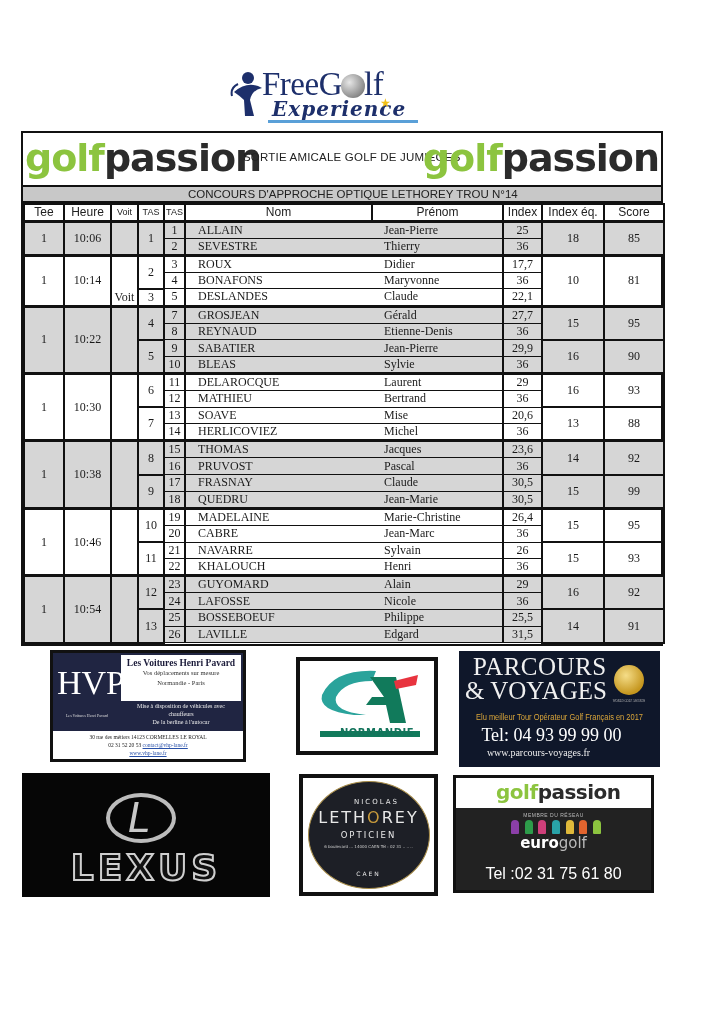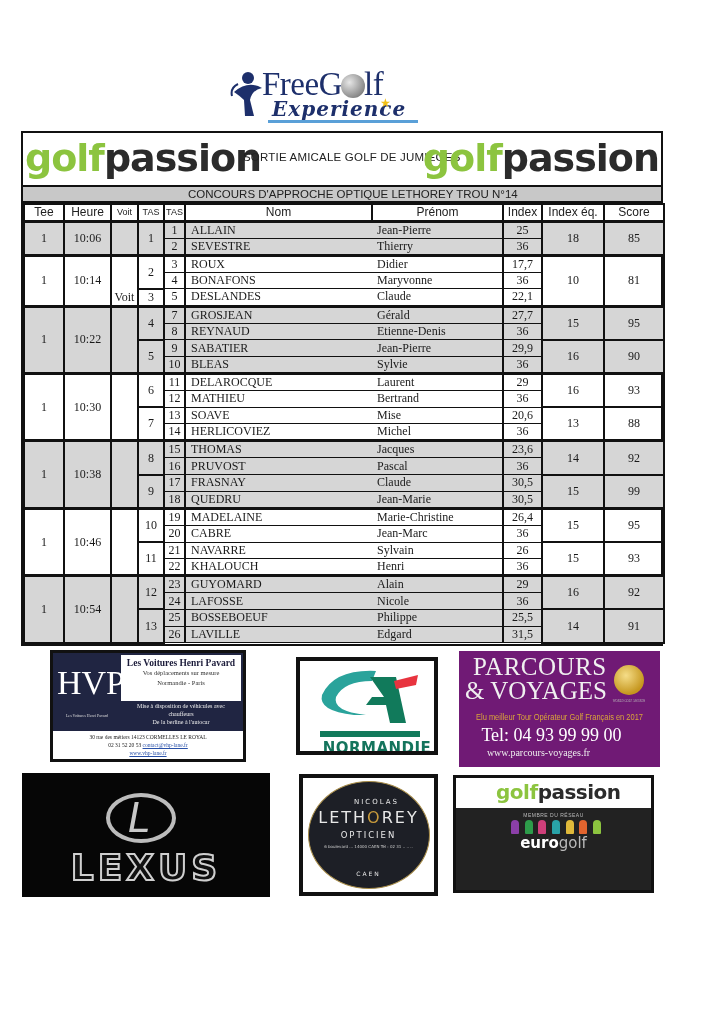--- a/index.html
+++ b/index.html
@@ -23,21 +23,21 @@
   .gp-logo .p { color: #2b2b2b; font-weight: bold; }
   .gp-left { left: 2px; }
   .gp-right { right: 2px; }
   .banner .event { position: absolute; left: 220px; top: 18px; font-family: "Liberation Sans", sans-serif; font-size: 11.5px; color: #222; letter-spacing: 0.2px; }
   .contest { height: 16px; background: #c8c8c8; border-bottom: 2px solid #111; font-family: "Liberation Sans", sans-serif; font-size: 11.5px; line-height: 15px; padding-left: 165px; color: #222; }
 
   table.grid { width: 100%; border-collapse: collapse; table-layout: fixed; font-size: 12px; }
   table.grid th { font-family: "Liberation Sans", sans-serif; font-weight: normal; font-size: 12px; height: 17px; border: 2px solid #111; background: #fff; color: #222; }
   table.grid th.small { font-size: 9px; }
   table.grid td { border: 1px solid #111; height: 16.7px; line-height: 15px; text-align: center; padding: 0; color: #1a1a1a; }
-  table.grid td.nom, table.grid td.prenom { text-align: left; padding-left: 5px; border-left: none; border-right: none; }
+  table.grid td.nom, table.grid td.prenom { text-align: left; padding-left: 12px; border-left: none; border-right: none; }
   table.grid td.nom { border-left: 2px solid #111; }
   table.grid td.prenom { border-right: 2px solid #111; }
   table.grid td.idx { border-left: 2px solid #111; border-right: 2px solid #111; }
   table.grid td.thick { border: 2px solid #111; }
   table.grid td.tas2 { border-left: 1px solid #111; }
   table.grid tr.gtop td { border-top: 3px solid #111; }
   table.grid .shade { background: #d6d6d6; }
 
   
   .sp { position: absolute; overflow: hidden; }
@@ -48,23 +48,23 @@
   .hvp .namebox { position: absolute; left: 68px; top: 2px; width: 120px; height: 46px; background: #fff; text-align: center; }
   .hvp .name { font-size: 9.5px; font-weight: bold; color: #1b1b3a; margin-top: 3px; }
   .hvp .line { font-size: 6.5px; color: #333; line-height: 10px; }
   .hvp .dark { position: absolute; left: 68px; top: 49px; width: 120px; text-align: center; color: #eee; font-size: 6px; line-height: 8px; }
   .hvp .addr { position: absolute; left: 0; top: 80px; width: 190px; text-align: center; font-size: 5.5px; line-height: 8px; color: #222; }
   .hvp .addr .link { color: #2850a8; text-decoration: underline; }
 
   .ca { left: 296px; top: 657px; width: 142px; height: 98px; border: 4px solid #111; background: #fff; }
   .ca svg { position: absolute; left: 14px; top: 6px; }
   .ca .bar { position: absolute; left: 20px; top: 70px; width: 100px; height: 6px; background: #117a5b; }
-  .ca .lbl { position: absolute; left: 0; top: 78px; width: 154px; text-align: center; font-family: "DejaVu Sans", sans-serif; font-weight: bold; font-size: 15px; color: #14745c; letter-spacing: 0.5px; }
-
-  .pv { left: 459px; top: 651px; width: 201px; height: 116px; background: #701a75; color: #eee; }
+  .ca .lbl { position: absolute; left: 0; top: 66px; width: 154px; text-align: center; font-family: "DejaVu Sans", sans-serif; font-weight: bold; font-size: 10px; color: #14745c; letter-spacing: 0.5px; }
+
+  .pv { left: 459px; top: 651px; width: 201px; height: 116px; background: #0f172a; color: #eee; }
   .pv .t1 { position: absolute; left: 14px; top: 2px; font-family: "Liberation Serif", serif; font-size: 25px; letter-spacing: 0.5px; color: #f0f0f0; }
   .pv .t2 { position: absolute; left: 6px; top: 26px; font-family: "Liberation Serif", serif; font-size: 25px; color: #f0f0f0; }
   .pv .badge { position: absolute; left: 155px; top: 14px; width: 30px; height: 30px; border-radius: 50%; background: radial-gradient(circle at 40% 35%, #f5dd88, #c5961e 70%); }
   .pv .badge-txt { position: absolute; left: 148px; top: 48px; width: 44px; font-size: 3px; line-height: 4px; color: #bbb; text-align: center; }
   .pv .slogan { position: absolute; left: 0; top: 61px; width: 201px; text-align: center; font-family: "Liberation Sans", sans-serif; font-size: 8.5px; color: #d9a53a; transform: scaleX(0.88); }
   .pv .tel { position: absolute; left: 0; top: 74px; width: 185px; text-align: center; font-size: 18px; color: #fff; }
   .pv .url { position: absolute; left: 0; top: 96px; width: 159px; text-align: center; font-size: 10px; color: #eee; }
 
   .lx { left: 22px; top: 773px; width: 248px; height: 124px; background: #060606; }
   .lx .emblem { position: absolute; left: 84px; top: 20px; width: 70px; height: 50px; border: 4px solid #bcbcbc; border-radius: 50%; }
@@ -423,13 +423,14 @@
   <div class="tees" id="eg-tees">
       <span style="background: rgb(139, 63, 168);"></span>
       <span style="background: rgb(45, 156, 74);"></span>
       <span style="background: rgb(207, 63, 122);"></span>
       <span style="background: rgb(41, 163, 168);"></span>
       <span style="background: rgb(224, 185, 58);"></span>
       <span style="background: rgb(226, 100, 46);"></span>
       <span style="background: rgb(140, 196, 63);"></span>
     </div>
   <div class="euro"><b>euro</b><span class="golf">golf</span></div>
+  <div class="tel">Tel :02 31 75 61 80</div>
 </div>
 
 </body></html>

